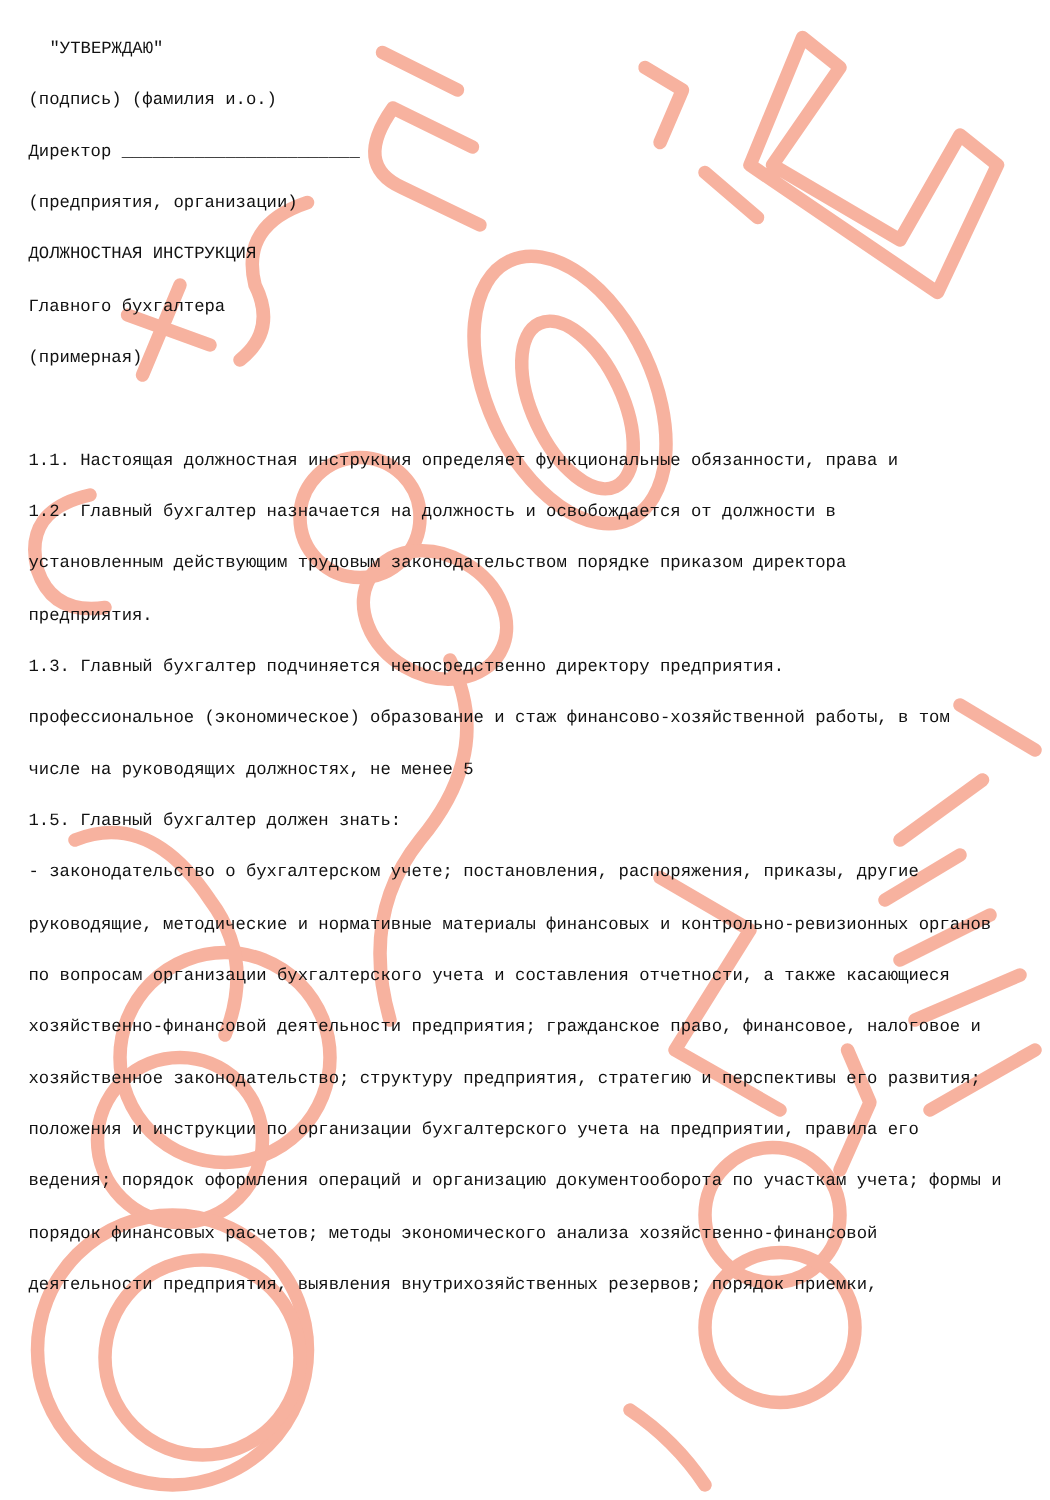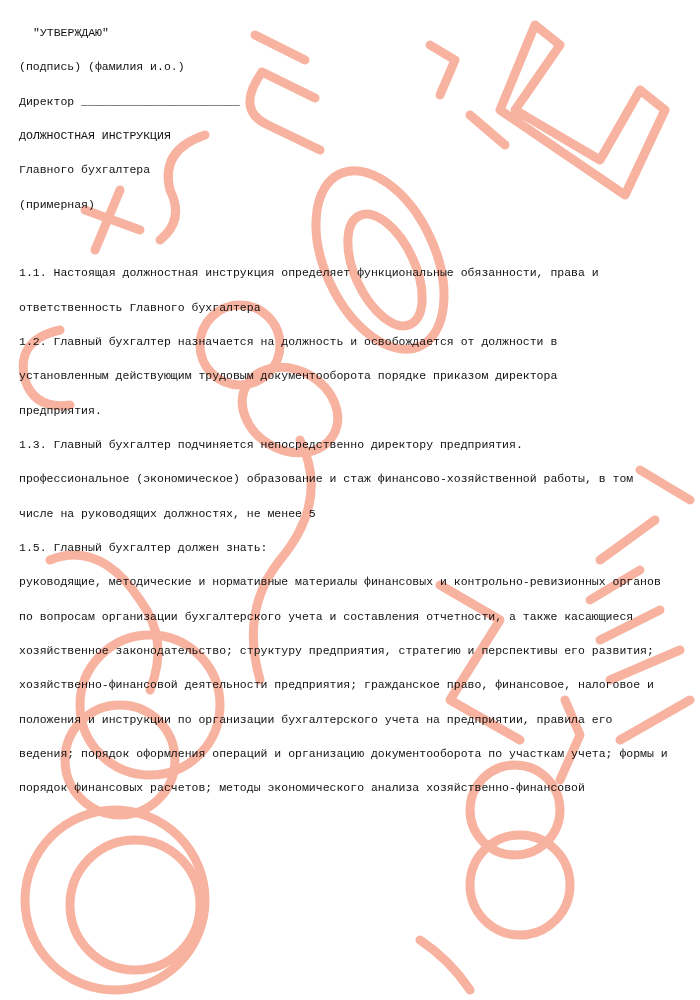--- a/index.html
+++ b/index.html
@@ -78,41 +78,43 @@
     <path d="M420 940 Q450 960 470 990"></path>
     <path d="M565 700 L580 735 L560 780"></path>
     <path d="M620 740 L690 700"></path>
   </g>
 </svg>
 
 <div class="doc">
   <span class="line approve">"УТВЕРЖДАЮ"</span>
   <span class="line">(подпись) (фамилия и.о.)</span>
   <span class="line">Директор _______________________</span>
+  <span class="line">(предприятия, организации)</span>
   <span class="line">ДОЛЖНОСТНАЯ ИНСТРУКЦИЯ</span>
   <span class="line">Главного бухгалтера</span>
   <span class="line">(примерная)</span>
 
   <div>
     <span class="line">1.1. Настоящая должностная инструкция определяет функциональные обязанности, права и</span>
-    <span class="line">ответственность Главного бухгалтера</span>
     <span class="line">1.2. Главный бухгалтер назначается на должность и освобождается от должности в</span>
-    <span class="line">установленным действующим трудовым документооборота порядке приказом директора</span>
+    <span class="line">установленным действующим трудовым законодательством порядке приказом директора</span>
     <span class="line">предприятия.</span>
     <span class="line">1.3. Главный бухгалтер подчиняется непосредственно директору предприятия.</span>
     <span class="line">профессиональное (экономическое) образование и стаж финансово-хозяйственной работы, в том</span>
     <span class="line">числе на руководящих должностях, не менее 5</span>
     <span class="line">1.5. Главный бухгалтер должен знать:</span>
+    <span class="line">- законодательство о бухгалтерском учете; постановления, распоряжения, приказы, другие</span>
     <span class="line">руководящие, методические и нормативные материалы финансовых и контрольно-ревизионных органов</span>
     <span class="line">по вопросам организации бухгалтерского учета и составления отчетности, а также касающиеся</span>
+    <span class="line">хозяйственно-финансовой деятельности предприятия; гражданское право, финансовое, налоговое и</span>
     <span class="line">хозяйственное законодательство; структуру предприятия, стратегию и перспективы его развития;</span>
-    <span class="line">хозяйственно-финансовой деятельности предприятия; гражданское право, финансовое, налоговое и</span>
     <span class="line">положения и инструкции по организации бухгалтерского учета на предприятии, правила его</span>
     <span class="line">ведения; порядок оформления операций и организацию документооборота по участкам учета; формы и</span>
     <span class="line">порядок финансовых расчетов; методы экономического анализа хозяйственно-финансовой</span>
+    <span class="line">деятельности предприятия, выявления внутрихозяйственных резервов; порядок приемки,</span>
     
     
     
     
     
     
     
     
     
     

